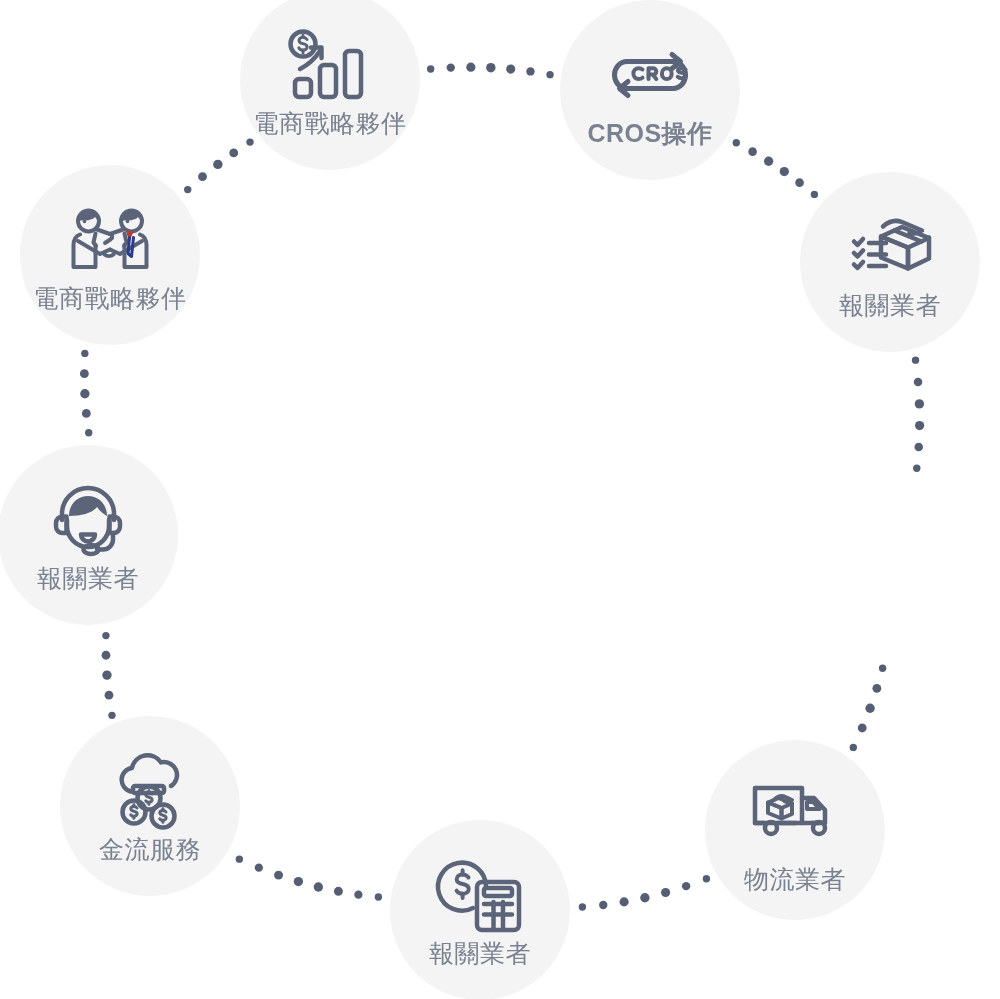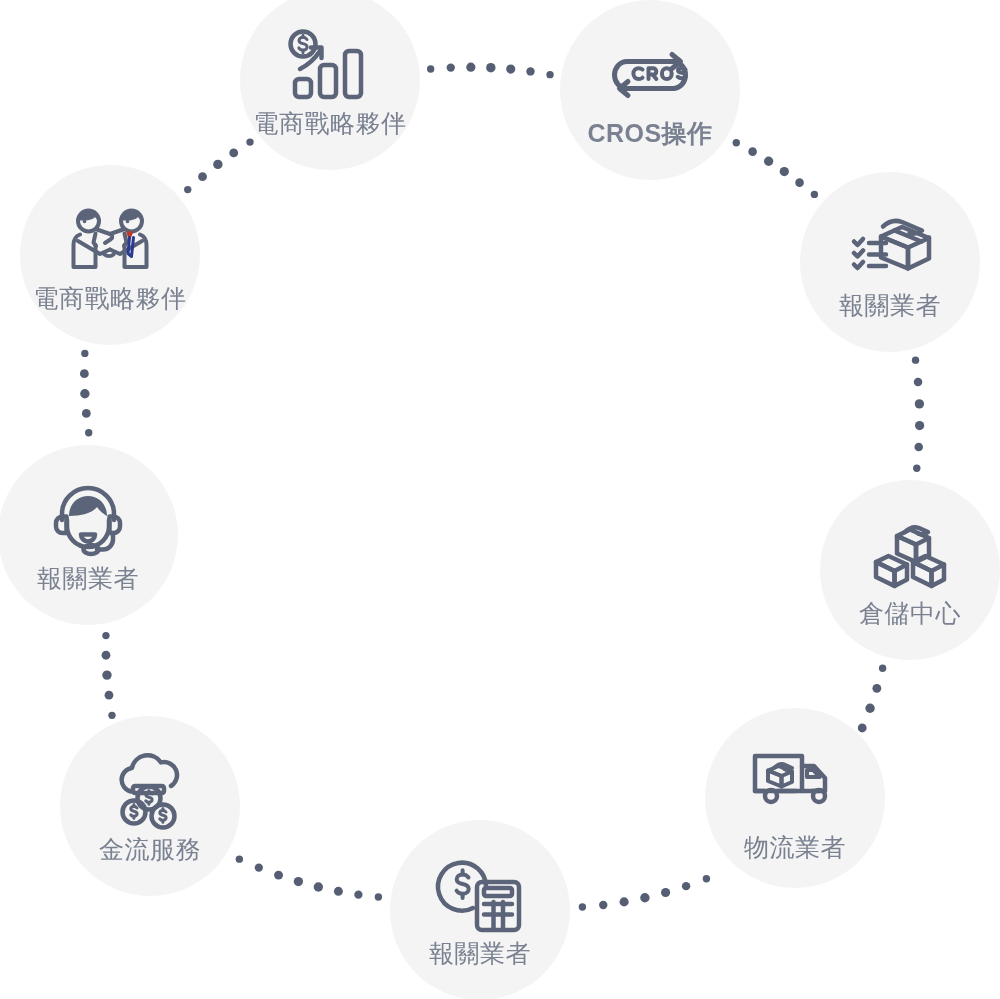--- a/index.html
+++ b/index.html
@@ -145,39 +145,22 @@
           <path d="M21 33h17M21 44.5h17M21 56h17"></path>
           <path d="M6 31.5l3.5 3.5 5.5-6"></path>
           <path d="M6 43l3.5 3.5 5.5-6"></path>
           <path d="M6 54.5l3.5 3.5 5.5-6"></path>
         </g>
       </svg>
     </span>
     <span class="label">報關業者</span>
   </div>
 
-  <div class="node" style="width: 180px; height: 180px; left: 820px; top: 480px;">
-    <span class="icon">
-      <svg width="86" height="74" viewBox="0 0 86 74" fill="none" stroke="#5b6478" stroke-width="4.5" stroke-linecap="round" stroke-linejoin="round">
-        <path d="M30 18l13-6.5L62 20l-13 6.5z"></path>
-        <path d="M49 26.5V44l13-6.5V20"></path>
-        <path d="M49 26.5L30 18v17.5L49 44z"></path>
-        <path d="M38 14c4.5-4.5 9-6 14-4l9 4c-3 2.5-6.5 3-10 1.5"></path>
-        <path d="M9 44l12.5-6L40 46.5 27.5 53z"></path>
-        <path d="M27.5 53v15L40 61.5v-15"></path>
-        <path d="M27.5 53L9 44v15l18.5 9z"></path>
-        <path d="M46 44l12.5-6L77 46.5 64.5 53z"></path>
-        <path d="M64.5 53v15L77 61.5v-15"></path>
-        <path d="M64.5 53L46 44v15l18.5 9z"></path>
-      </svg>
-    </span>
-    <span class="label">倉儲中心</span>
-  </div>
-
-  <div class="node" style="width: 180px; height: 180px; left: 705px; top: 708px; gap: 11px;">
+
+  <div class="node" style="width: 180px; height: 180px; left: 705px; top: 740px; gap: 11px;">
     <span class="icon">
       <svg width="90" height="66" viewBox="0 0 90 66" fill="none" stroke="#5b6478" stroke-width="4.5" stroke-linecap="round" stroke-linejoin="round">
         <path d="M5 11h47v35H5z"></path>
         <path d="M52 21h12l11 12v13H52"></path>
         <path d="M5 46h9M28 46h18M62 46h7"></path>
         <circle cx="21" cy="51" r="6"></circle>
         <circle cx="69" cy="51" r="6"></circle>
         <path d="M57 25h6l6.5 7H57z" stroke-width="4"></path>
         <g stroke-width="4">
           <path d="M18 25.5l10.5-4.5L42 26.5l-10.5 4.5z"></path>

